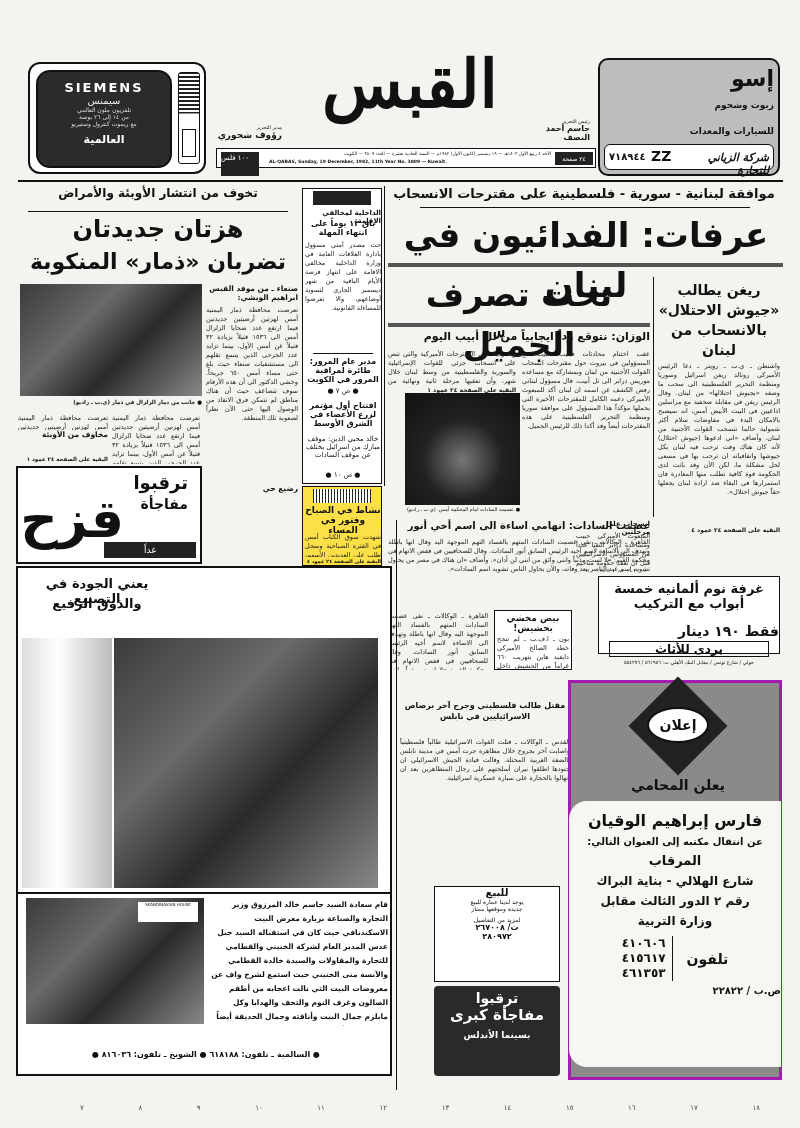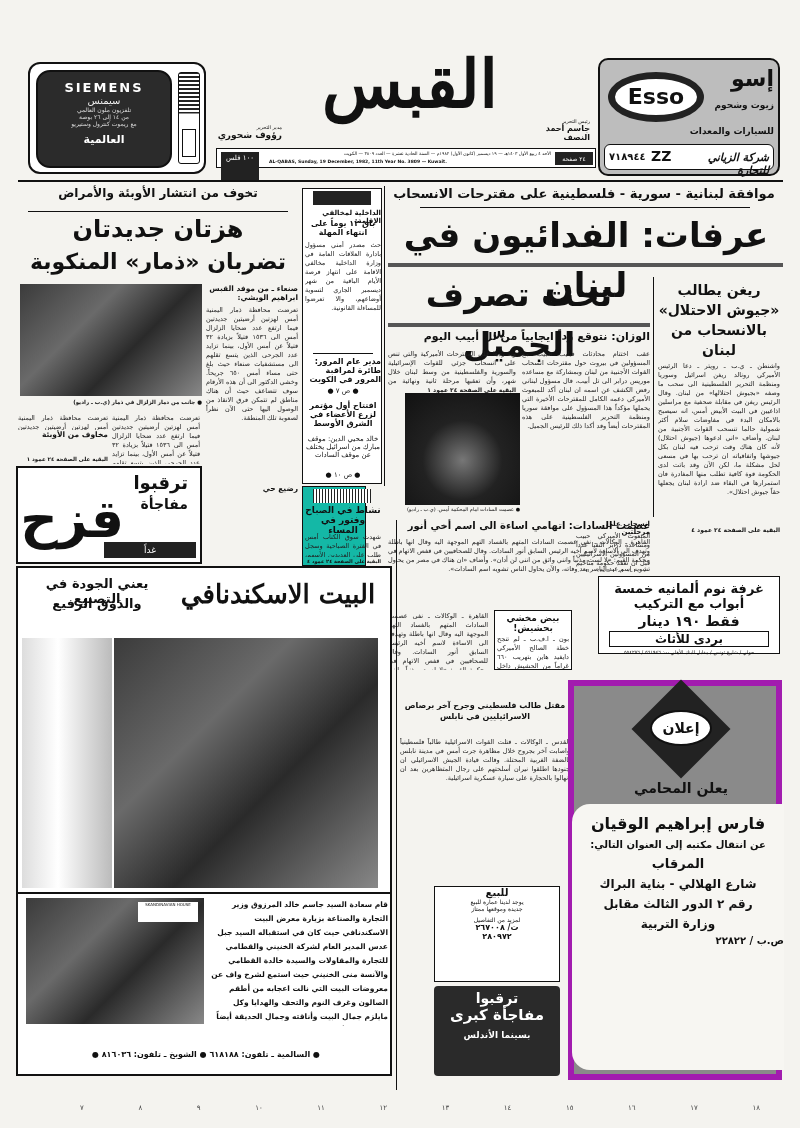--- a/index.html
+++ b/index.html
@@ -40,28 +40,27 @@
 </div>
 
 <div class="abs ctr" style="left:300px;top:44px;width:220px;height:80px;font-size:66px;font-weight:bold;line-height:80px;font-family:'DejaVu Serif',serif;letter-spacing:-2px;">القبس</div>
 
 <div class="abs rtl" style="left:520px;top:118px;width:70px;">
   <div style="font-size:5px;">رئيس التحرير</div>
   <div style="font-size:8px;font-weight:bold;">جاسم أحمد النصف</div>
 </div>
 
 <div class="abs boxed" style="left:216px;top:148px;width:380px;height:20px;background:#fff;">
-  <div class="abs" style="left:4px;top:3px;width:38px;height:30px;background:#222;color:#fff;font-size:7px;text-align:center;line-height:13px;">١٠٠ فلس</div>
+  <div class="abs" style="left:4px;top:3px;width:38px;height:24px;background:#222;color:#fff;font-size:7px;text-align:left;line-height:13px;">١٠٠ فلس</div>
   <div class="abs rtl" style="left:46px;top:2px;width:288px;font-size:4.5px;white-space:nowrap;overflow:hidden;">الأحد ٤ ربيع الأول ١٤٠٣هـ — ١٩ ديسمبر (كانون الأول) ١٩٨٢م — السنة الحادية عشرة — العدد ٣٨٠٩ — الكويت</div>
   <div class="abs" style="left:52px;top:10px;width:282px;font-size:4.5px;font-weight:bold;white-space:nowrap;overflow:hidden;">AL-QABAS, Sunday, 19 December, 1982, 11th Year No. 3809 — Kuwait.</div>
   <div class="abs" style="left:338px;top:3px;width:38px;height:13px;background:#222;color:#fff;font-size:6px;text-align:center;line-height:13px;">٢٤ صفحة</div>
 </div>
 
 <div class="abs" style="left:598px;top:58px;width:182px;height:118px;border:2px solid #111;border-radius:10px;background:#bdbdbd;">
-  <div class="abs ctr" style="left:8px;top:12px;width:96px;height:50px;border-radius:50%;background:#fff;border:7px solid #222;font-size:22px;font-weight:bold;line-height:36px;">Esso</div>
   <div class="abs rtl" style="left:110px;top:6px;width:64px;font-size:22px;font-weight:bold;">إسو</div>
   <div class="abs rtl" style="left:110px;top:40px;width:64px;font-size:9px;font-weight:bold;">زيوت وشحوم</div>
   <div class="abs rtl" style="left:40px;top:66px;width:134px;font-size:9px;font-weight:bold;">للسيارات والمعدات</div>
   <div class="abs" style="left:4px;top:84px;width:170px;height:26px;background:#fff;border:1px solid #111;border-radius:6px;">
     <span class="abs" style="left:4px;top:6px;font-size:10px;font-weight:bold;">٧١٨٩٤٤</span>
     <span class="abs" style="left:46px;top:3px;font-size:14px;font-weight:bold;">ZZ</span>
     <span class="abs rtl" style="left:68px;top:6px;width:96px;font-size:11px;font-weight:bold;font-style:italic;">شركة الزياني للتجارة</span>
   </div>
 </div>
 
@@ -97,39 +96,39 @@
   <div class="body-text" style="height:34px;margin:2px;">بون ـ ا.ف.ب ـ لم تنجح خطة الصالح الأميركي دايفيد هاين بتهريب ٦٦٠ غراماً من الحشيش داخل بيض الدجاج. لقد وصوله الى مركز حدودي بين ألمانيا الغربية وفرنسا استغرب رجال الجمارك وجود كمية من بيض الدجاج بين أمتعة سائح تبلغ ٨ أيام من الاحتفال بعيد الميلاد.</div>
 </div>
 <div class="abs body-text" style="left:388px;top:612px;width:100px;height:58px;">القاهرة ـ الوكالات ـ نفى عصمت السادات المتهم بالفساد التهم الموجهة اليه وقال انها باطلة وتهدف الى الاساءة لاسم أخيه الرئيس السابق أنور السادات. وقال للصحافيين في قفص الاتهام في محكمة القيم: «لا لست مذنباً وانني واثق من انني لن أدان». وأضاف «ان هناك في مصر من يحاول تشويه اسم عبد الناصر بعد وفاته، والآن يحاول الناس تشويه اسم السادات».</div>
 
 <div class="abs rtl" style="left:576px;top:520px;width:74px;font-size:7px;font-weight:bold;">انسحاب على مرحلتين</div>
 <div class="abs body-text" style="left:576px;top:532px;width:74px;height:40px;">المبعوث الأميركي حبيب ومساعده درابر التقيا عدداً من المسؤولين الاسرائيليين قبل ان تعقد حكومة مناحيم بيغن اجتماعها الخاص اليوم الأربعاء.</div>
 <div class="abs rtl" style="left:658px;top:526px;width:122px;font-size:6px;font-weight:bold;">البقية على الصفحة ٢٤ عمود ٤</div>
 
 <div class="abs boxed" style="left:598px;top:576px;width:182px;height:78px;background:#fff;">
   <div class="rtl" style="font-size:13px;font-weight:bold;text-align:center;margin-top:4px;">غرفة نوم ألمانيه خمسة أبواب مع التركيب</div>
-  <div class="rtl" style="font-size:14px;font-weight:bold;text-align:center;margin-top:2px;">فقط ١٩٠ دينار</div>
+  <div class="rtl" style="font-size:14px;font-weight:bold;margin-top:12px;">فقط ١٩٠ دينار</div>
   <div class="rtl boxed" style="font-size:12px;font-weight:bold;text-align:center;margin:2px 10px;">بردى للأثاث</div>
   <div class="rtl" style="font-size:5px;text-align:center;">حولي / شارع تونس / مقابل البنك الأهلي ت: ٥٦١٩٤٦ / ٥٥٤٢٧٦</div>
 </div>
 
 <div class="vr" style="left:384px;top:186px;height:300px;"></div>
 <div class="abs boxed" style="left:302px;top:188px;width:80px;height:296px;background:#fff;">
   <div class="abs" style="left:10px;top:2px;width:58px;height:14px;background:#222;"></div>
   <div class="abs rtl" style="left:2px;top:20px;width:76px;font-size:7px;font-weight:bold;">الداخلية لمخالفي الإقامة:</div>
   <div class="abs rtl" style="left:2px;top:30px;width:76px;font-size:8px;font-weight:bold;text-align:center;">باق ١٢ يوماً على انتهاء المهلة</div>
   <div class="abs body-text" style="left:2px;top:52px;width:76px;height:108px;">حث مصدر أمني مسؤول بادارة العلاقات العامة في وزارة الداخلية مخالفي الاقامة على انتهاز فرصة الأيام الباقية من شهر ديسمبر الجاري لتسوية أوضاعهم، والا تعرضوا للمساءلة القانونية.</div>
   <div class="hr" style="left:10px;top:164px;width:60px;height:1px;"></div>
-  <div class="abs rtl" style="left:2px;top:168px;width:76px;font-size:8px;font-weight:bold;text-align:right;">مدير عام المرور: طائرة لمراقبة المرور في الكويت</div>
+  <div class="abs rtl" style="left:2px;top:168px;width:76px;font-size:8px;font-weight:bold;text-align:center;">مدير عام المرور: طائرة لمراقبة المرور في الكويت</div>
   <div class="abs ctr" style="left:2px;top:198px;width:76px;font-size:7px;">● ص ٧ ●</div>
   <div class="abs rtl" style="left:2px;top:212px;width:76px;font-size:8px;font-weight:bold;text-align:center;">افتتاح أول مؤتمر لزرع الأعضاء في الشرق الأوسط</div>
   <div class="abs rtl" style="left:2px;top:246px;width:76px;font-size:7px;font-weight:normal;text-align:center;">خالد محيي الدين: موقف مبارك من اسرائيل يختلف عن موقف السادات</div>
   <div class="abs ctr" style="left:2px;top:282px;width:76px;font-size:7px;">● ص ١٠ ●</div>
 </div>
-<div class="abs boxed" style="left:302px;top:486px;width:64px;height:80px;background:#14b8a6;">
+<div class="abs boxed" style="left:302px;top:486px;width:80px;height:80px;background:#fde047;">
   <div class="abs" style="left:10px;top:2px;width:58px;height:14px;background:repeating-linear-gradient(90deg,#222 0 1px,#fff 1px 3px);"></div>
   <div class="abs rtl" style="left:2px;top:18px;width:76px;font-size:9px;font-weight:bold;text-align:center;">نشاط في الصباح وفتور في المساء</div>
   <div class="abs body-text" style="left:2px;top:46px;width:76px;height:24px;">شهدت سوق الكتاب أمس في الفترة الصباحية وسجل طلب على العديدين الأسهم، كما سجل طلب على أسهم عدد من الشركات المقفلة.</div>
   <div class="abs rtl" style="left:2px;top:71px;width:76px;font-size:5px;font-weight:bold;">البقية على الصفحة ٢٤ عمود ٤</div>
 </div>
 
 <div class="abs rtl" style="left:18px;top:186px;width:280px;font-size:12px;font-weight:bold;text-align:center;">تخوف من انتشار الأوبئة والأمراض</div>
 <div class="hr" style="left:28px;top:211px;width:260px;height:1px;"></div>
 <div class="abs headline-xl" style="left:18px;top:212px;width:280px;font-size:24px;text-align:center;line-height:34px;">هزتان جديدتان</div>
 <div class="abs headline-xl" style="left:18px;top:246px;width:280px;font-size:22px;text-align:center;line-height:32px;">تضربان «ذمار» المنكوبة</div>
@@ -144,21 +143,20 @@
 
 <div class="abs boxed" style="left:16px;top:466px;width:186px;height:98px;background:#fff;border-width:2px;">
   <div class="abs rtl" style="left:90px;top:4px;width:80px;font-size:18px;font-weight:bold;">ترقبوا</div>
   <div class="abs rtl" style="left:90px;top:28px;width:80px;font-size:14px;font-weight:bold;">مفاجأة</div>
   <div class="abs headline-xl" style="left:6px;top:16px;width:100px;font-size:52px;line-height:70px;">قزح</div>
   <div class="abs rtl" style="left:86px;top:74px;width:92px;height:16px;background:#222;color:#fff;font-size:9px;text-align:center;line-height:16px;">غداً</div>
 </div>
 <div class="abs rtl" style="left:206px;top:484px;width:92px;font-size:7.5px;font-weight:bold;">رضيع حي</div>
 
 <div class="abs boxed" style="left:16px;top:566px;width:376px;height:510px;border-width:2px;background:#fff;">
-  <div class="abs headline-xl" style="left:150px;top:4px;width:220px;font-size:26px;text-align:center;line-height:44px;font-family:'DejaVu Serif',serif;">البيت الاسكندنافي</div>
   <div class="abs rtl" style="left:4px;top:8px;width:150px;font-size:13px;font-weight:bold;text-align:center;">يعني الجودة في التصنيع</div>
   <div class="abs rtl" style="left:4px;top:28px;width:150px;font-size:13px;font-weight:bold;text-align:center;">والذوق الرفيع</div>
   <div class="abs photo" style="left:96px;top:70px;width:264px;height:250px;"></div>
   <div class="abs" style="left:4px;top:70px;width:90px;height:250px;background:linear-gradient(90deg,#ddd,#fff 40%,#bbb);"></div>
   <div class="hr" style="left:0;top:324px;width:372px;height:2px;"></div>
   <div class="abs photo" style="left:8px;top:330px;width:178px;height:126px;"></div>
   <div class="abs" style="left:120px;top:334px;width:60px;height:20px;background:#fff;font-size:4px;text-align:center;">
     <span>SKANDINAVIAN HOUSE</span>
   </div>
   <div class="abs rtl" style="left:192px;top:330px;width:178px;height:128px;font-size:7.5px;line-height:14px;font-weight:bold;overflow:hidden;">قام سعادة السيد جاسم خالد المرزوق وزير التجارة والصناعة بزيارة معرض البيت الاسكندنافي حيث كان في استقباله السيد جبل عدس المدير العام لشركة الخنيني والقطامي للتجارة والمقاولات والسيدة خالدة القطامي والآنسة منى الخنيني حيث استمع لشرح واف عن معروضات البيت التي نالت اعجابه من أطقم الصالون وغرف النوم والتحف والهدايا وكل مايلزم جمال البيت وأناقته وجمال الحديقة أيضاً حيث تعرض أطقم للحدائق حازت على اعجاب زوار المعرض.</div>
@@ -177,31 +175,39 @@
   <div class="rtl" style="font-size:8px;font-weight:bold;text-align:center;">ت/ ٢٦٧٠٠٨</div>
   <div class="rtl" style="font-size:8px;font-weight:bold;text-align:center;">٢٨٠٩٧٢</div>
 </div>
 
 <div class="abs" style="left:434px;top:986px;width:126px;height:90px;background:#2a2a2a;border-radius:4px;">
   <div class="rtl" style="color:#fff;font-size:14px;font-weight:bold;text-align:center;margin-top:4px;">ترقبوا</div>
   <div class="rtl" style="color:#fff;font-size:15px;font-weight:bold;text-align:center;">مفاجأة كبرى</div>
   <div class="rtl" style="color:#fff;font-size:9px;font-weight:bold;text-align:center;margin-top:6px;">بسينما الأندلس</div>
 </div>
 
-<div class="abs" style="left:568px;top:680px;width:214px;height:400px;background:#8a8a8a;border:6px solid #a21caf;">
+<div class="abs" style="left:568px;top:680px;width:214px;height:400px;background:#8a8a8a;border:3px solid #a21caf;">
   <div class="abs" style="left:72px;top:8px;width:70px;height:70px;background:#222;transform:rotate(45deg);"></div>
   <div class="abs ctr" style="left:76px;top:24px;width:62px;height:36px;border-radius:50%;background:#fff;border:2px solid #111;font-size:14px;font-weight:bold;line-height:32px;">إعلان</div>
   <div class="abs rtl" style="left:10px;top:94px;width:194px;font-size:14px;font-weight:bold;text-align:center;">يعلن المحامي</div>
   <div class="abs" style="left:-2px;top:118px;width:212px;height:266px;background:#f7f6f2;border-radius:18px 0 0 18px;">
     <div class="rtl" style="font-size:16px;font-weight:bold;text-align:center;margin-top:10px;">فارس إبراهيم الوقيان</div>
     <div class="rtl" style="font-size:10px;font-weight:bold;text-align:center;margin-top:6px;">عن انتقال مكتبه إلى العنوان التالي:</div>
     <div class="rtl" style="font-size:13px;font-weight:bold;text-align:center;margin-top:6px;">المرقاب</div>
     <div class="rtl" style="font-size:12px;font-weight:bold;text-align:center;margin-top:6px;">شارع الهلالي - بناية البراك</div>
     <div class="rtl" style="font-size:12px;font-weight:bold;text-align:center;margin-top:6px;">رقم ٢ الدور الثالث مقابل</div>
     <div class="rtl" style="font-size:12px;font-weight:bold;text-align:center;margin-top:6px;">وزارة التربية</div>
+    <div style="display:flex;justify-content:center;align-items:center;margin-top:8px;gap:14px;">
+      <div style="font-size:12px;font-weight:bold;line-height:15px;border-right:1px solid #111;padding-right:6px;">
+        <div>٤١٠٦٠٦</div>
+        <div>٤١٥٦١٧</div>
+        <div>٤٦١٣٥٣</div>
+      </div>
+      <div style="font-size:14px;font-weight:bold;">تلفون</div>
+    </div>
     <div class="rtl" style="font-size:10px;font-weight:bold;margin-top:4px;">ص.ب / ٢٢٨٢٢</div>
   </div>
 </div>
 
 <div class="abs" style="left:80px;top:1104px;width:680px;display:flex;justify-content:space-between;font-size:7px;color:#444;">
   <span>٧</span>
   <span>٨</span>
   <span>٩</span>
   <span>١٠</span>
   <span>١١</span>

